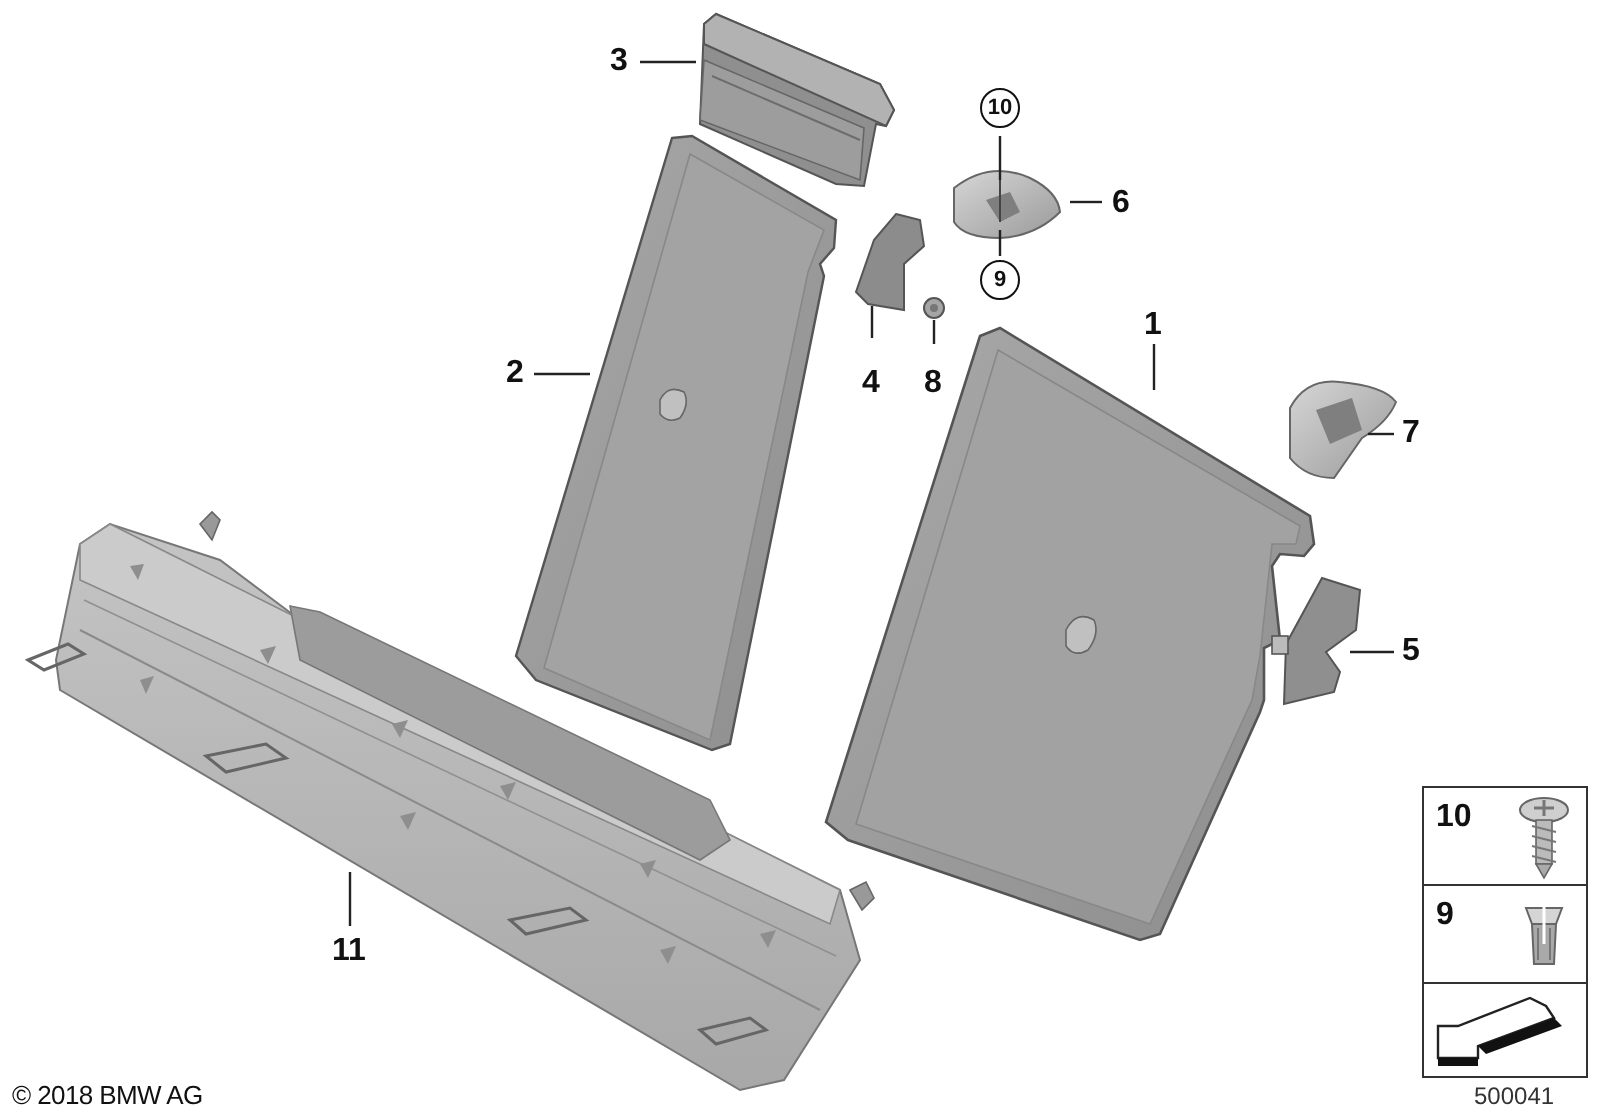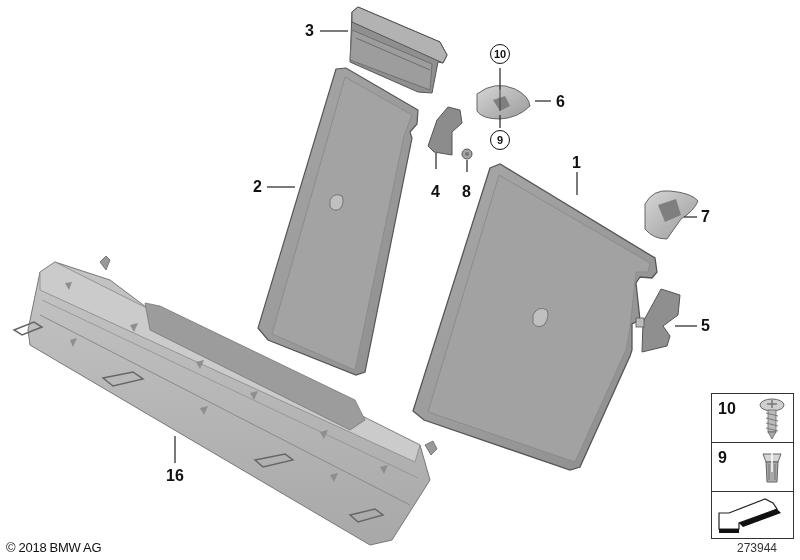--- a/index.html
+++ b/index.html
@@ -121,21 +121,21 @@
 <div class="callout" style="left:305px;top:23px;">3</div>
 <div class="callout" style="left:253px;top:179px;">2</div>
 <div class="callout" style="left:431px;top:184px;">4</div>
 <div class="callout" style="left:462px;top:184px;">8</div>
 <div class="circle-callout" style="left:490px;top:44px;">10</div>
 <div class="circle-callout" style="left:490px;top:130px;">9</div>
 <div class="callout" style="left:556px;top:94px;">6</div>
 <div class="callout" style="left:572px;top:155px;">1</div>
 <div class="callout" style="left:701px;top:209px;">7</div>
 <div class="callout" style="left:701px;top:318px;">5</div>
-<div class="callout" style="left:166px;top:468px;">16</div>
+<div class="callout" style="left:166px;top:468px;">11</div>
 
 <div class="legend">
   <div class="legend-cell">
     <span class="legend-num">10</span>
     <svg class="legend-art" width="34" height="44" viewBox="0 0 34 44">
       <ellipse cx="17" cy="8" rx="12" ry="6" fill="#cfcfcf" stroke="#666"></ellipse>
       <path d="M12,7 h10 M17,3 v8" stroke="#777" stroke-width="1.5"></path>
       <rect x="13" y="13" width="8" height="22" fill="#bbb" stroke="#666" stroke-width="0.8"></rect>
       <path d="M11,16 l12,3 M11,21 l12,3 M11,26 l12,3 M11,31 l12,3" stroke="#777" stroke-width="1"></path>
       <polygon points="13,35 21,35 17,42" fill="#aaa" stroke="#666" stroke-width="0.8"></polygon>
@@ -154,13 +154,13 @@
   <div class="legend-cell">
     <svg class="legend-art" width="75" height="40" viewBox="0 0 75 40" style="right:3px;top:3px;">
       <polygon points="4,18 14,18 50,4 58,8 62,14 24,28 24,34 4,34" fill="#fff" stroke="#222" stroke-width="1.2"></polygon>
       <polygon points="4,34 24,34 24,38 4,38" fill="#111"></polygon>
       <polygon points="24,28 62,14 66,18 28,32" fill="#111"></polygon>
     </svg>
   </div>
 </div>
 
 <div class="copyright">© 2018 BMW AG</div>
-<div class="diagram-id">273944</div>
+<div class="diagram-id">500041</div>
 
 </body></html>

